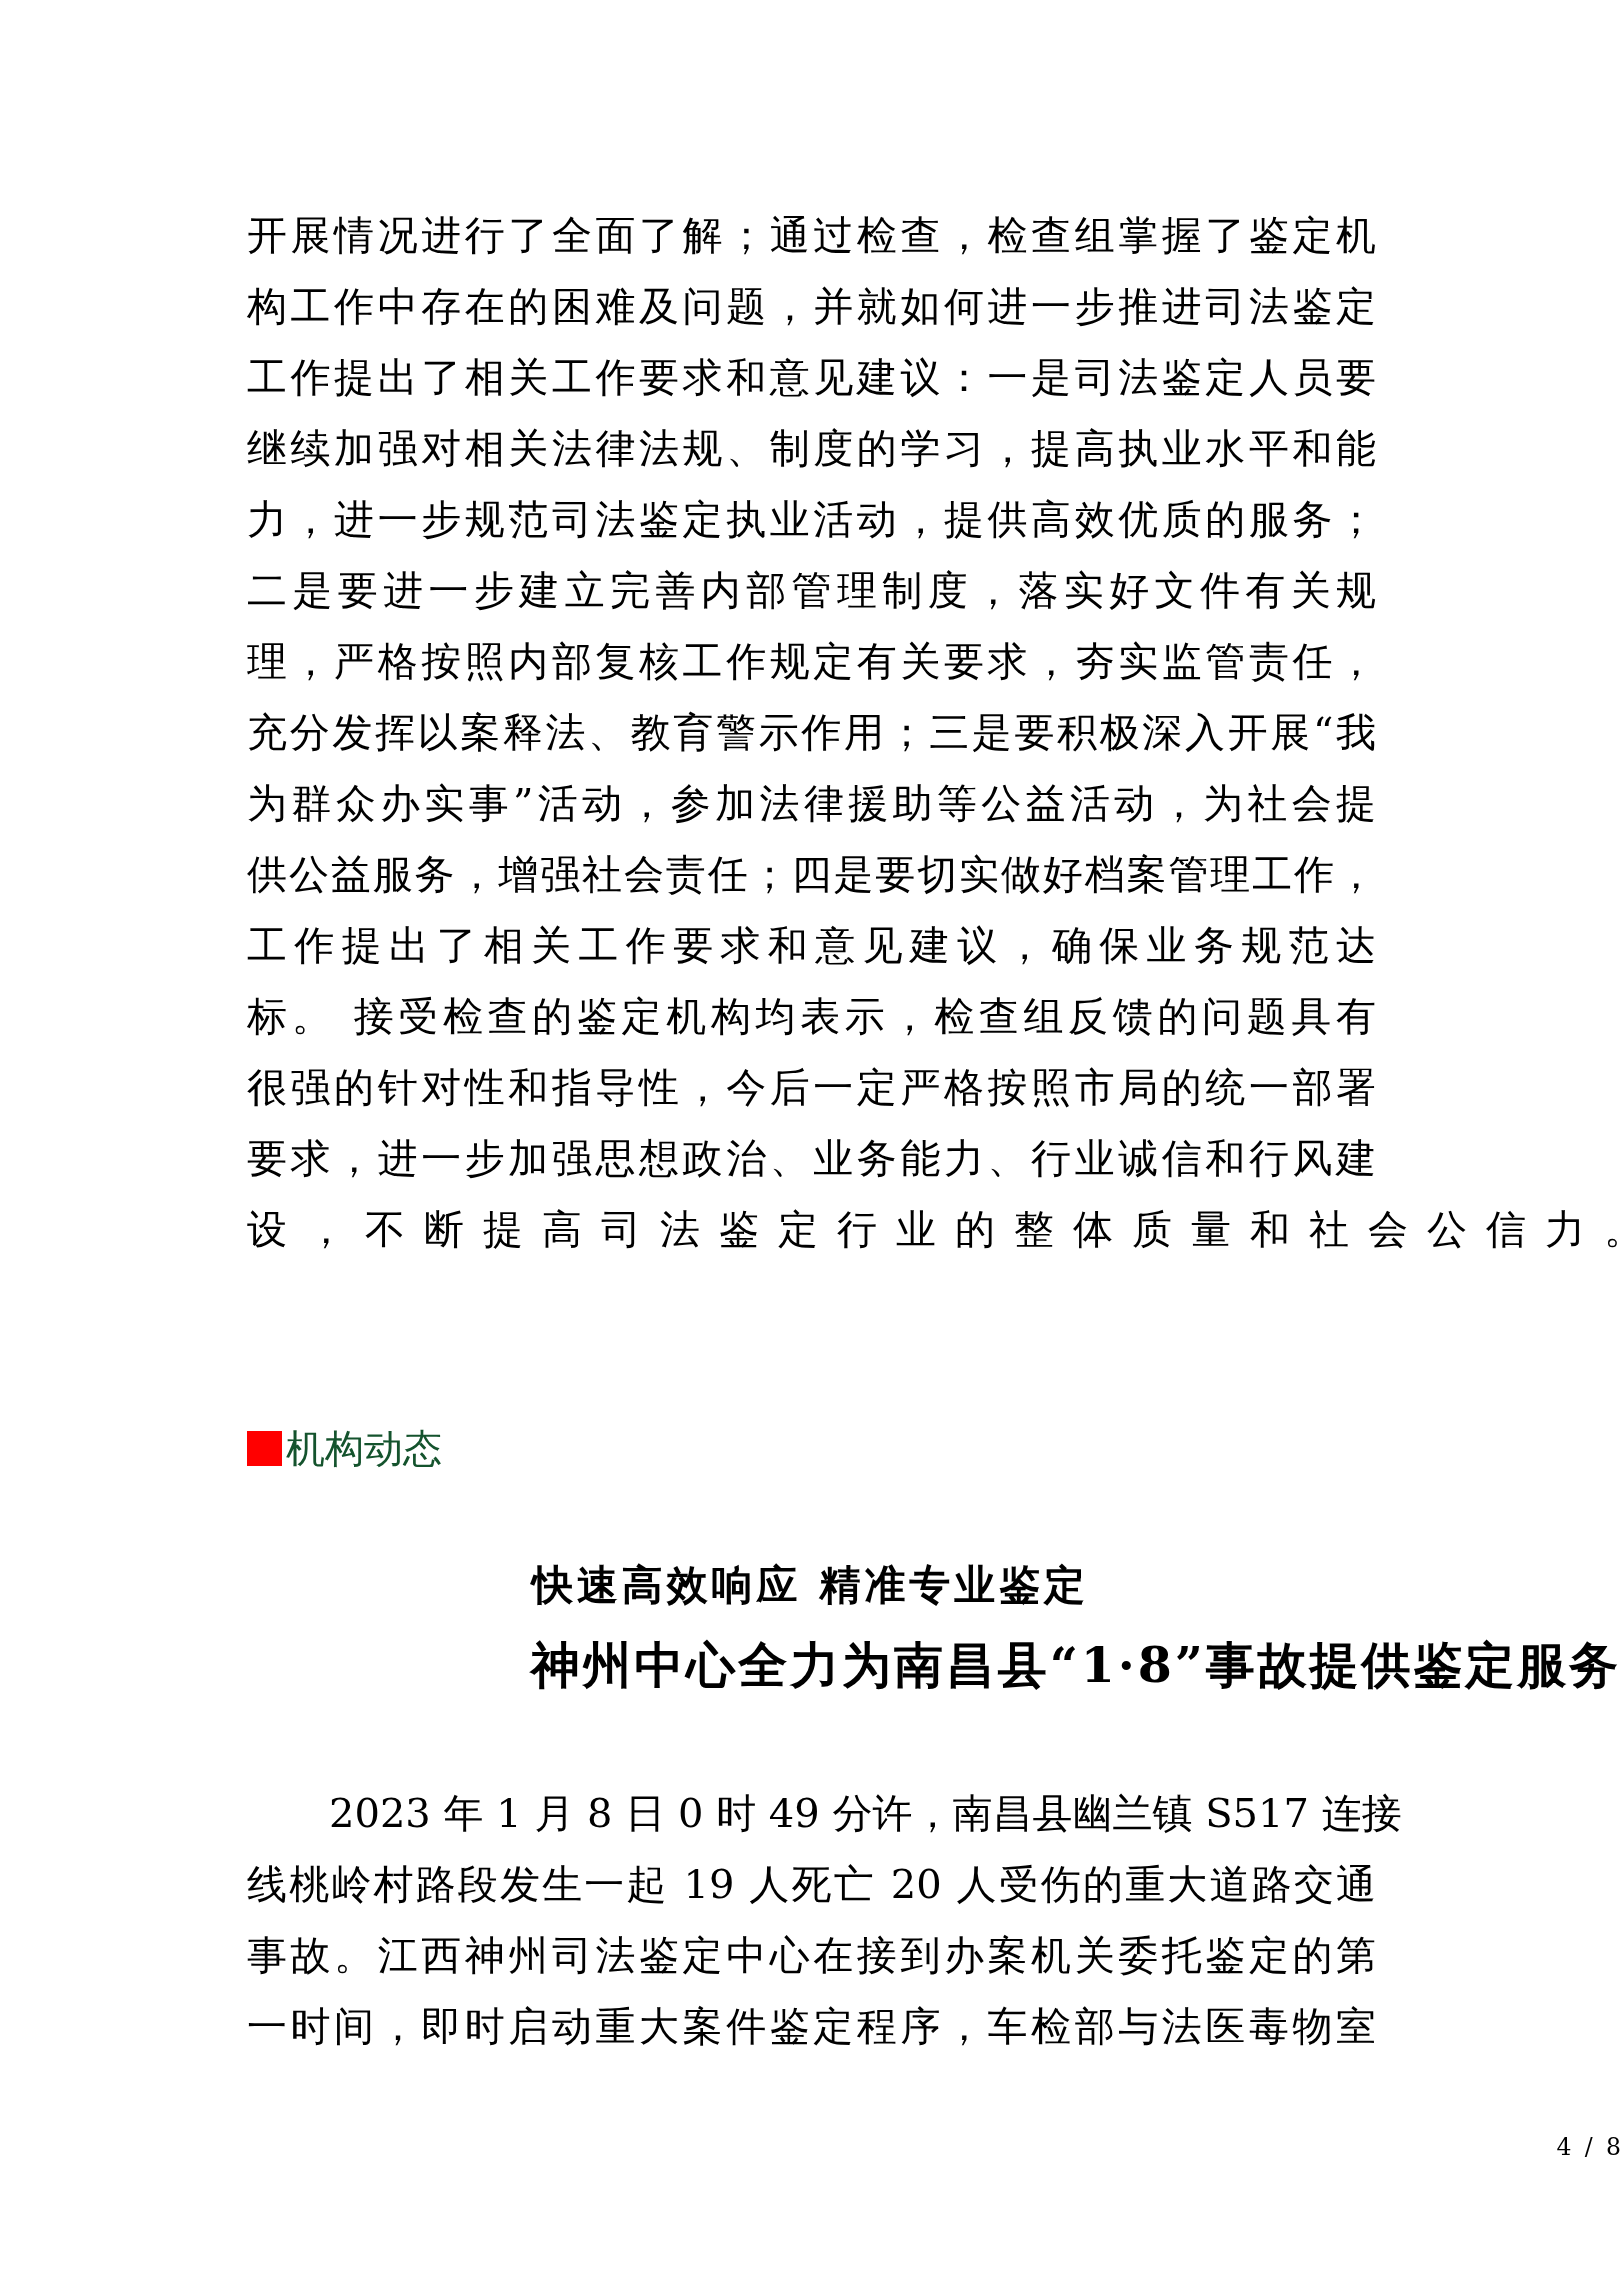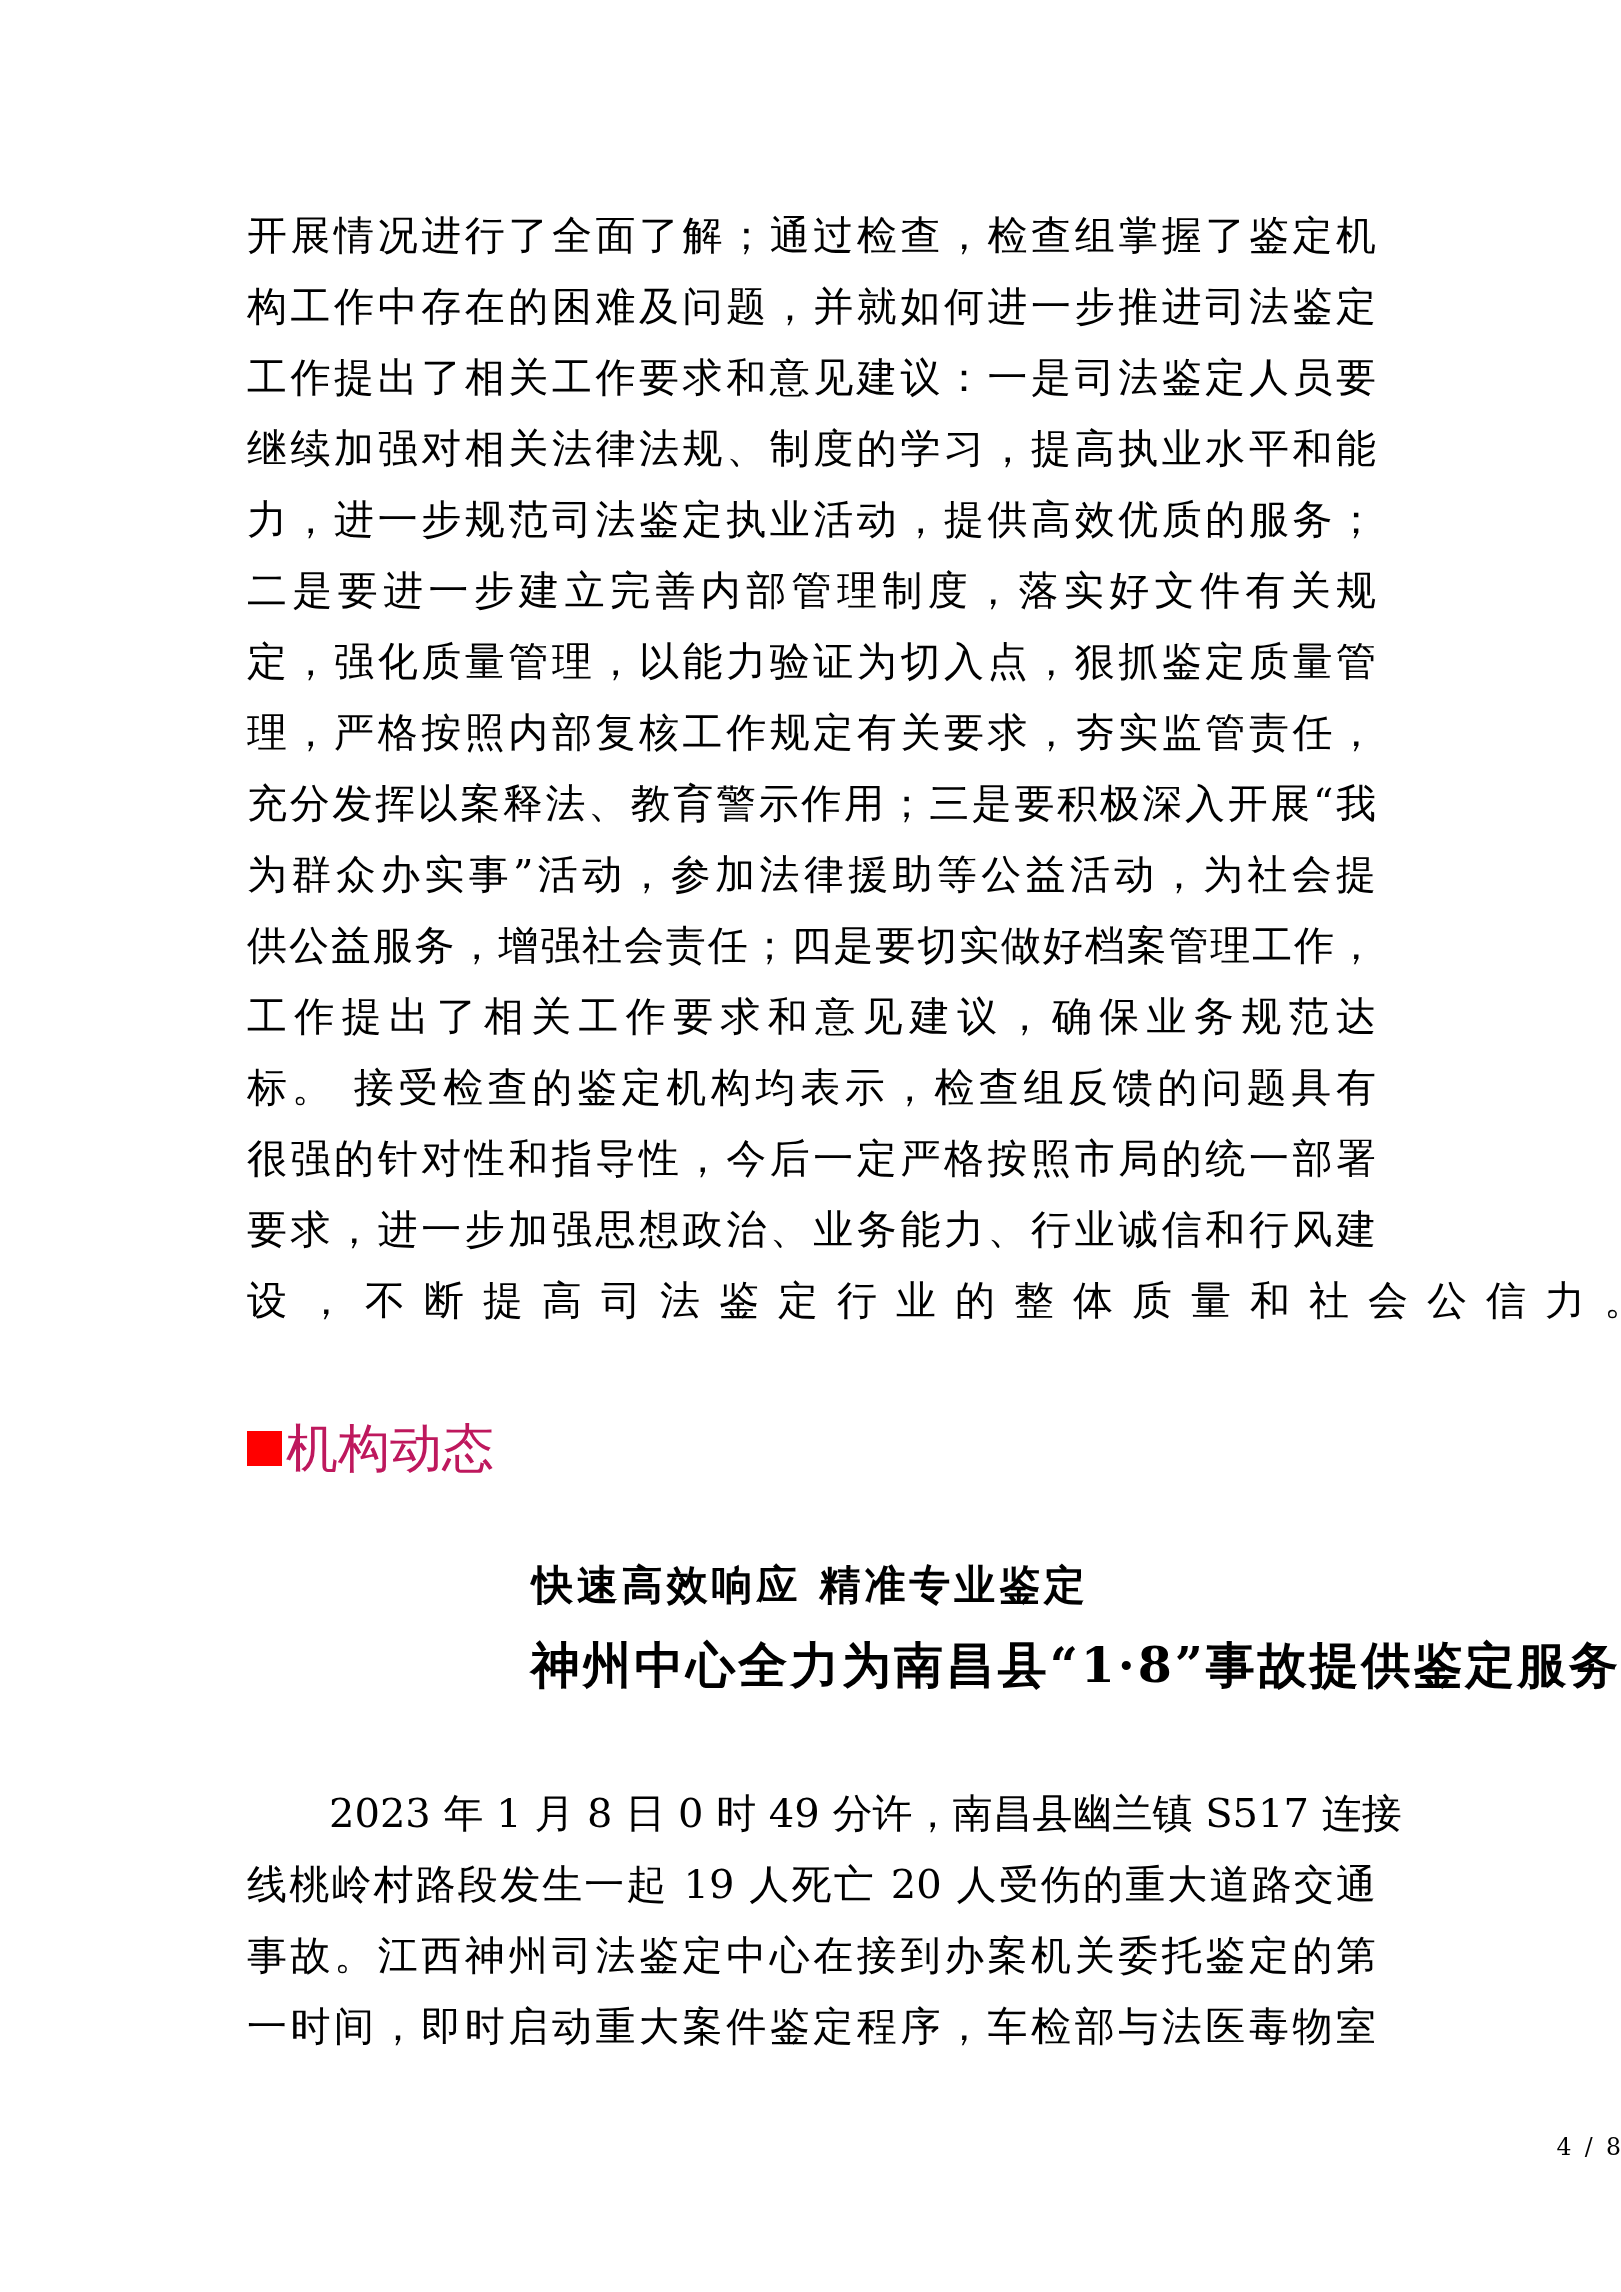--- a/index.html
+++ b/index.html
@@ -7,21 +7,21 @@
          font-family: "DejaVu Serif", "Liberation Serif", serif; color: #000; }
   .page { position: absolute; left: 0; top: 0; width: 1621px; height: 2092px; background: #fff; }
   .body-block { position: absolute; left: 247px; width: 1129px; }
   .line { height: 71px; line-height: 71px; font-size: 40px; white-space: nowrap;
           text-align: justify; text-align-last: justify; letter-spacing: 0; }
   .line.last { text-align-last: left; letter-spacing: 19px; }
   #para1 { top: 200px; }
   .section-heading { position: absolute; left: 247px; top: 1419px; height: 59px;
           display: flex; align-items: center; font-family: "DejaVu Sans", "Liberation Sans", sans-serif; }
   .section-heading .square { width: 35px; height: 35px; background: #ff0000; margin-right: 3.9px; }
-  .section-heading .label { color: #be185d; font-size: 52px; line-height: 59px; }
+  .section-heading .label { color: #14532d; font-size: 39px; line-height: 59px; }
   .title1 { position: absolute; left: 0; width: 1621px; top: 1556px; text-align: center;
             font-size: 41px; font-weight: bold; line-height: 59px; letter-spacing: 3.9px; }
   .title2 { position: absolute; left: 0; width: 1621px; top: 1631px; text-align: right;
             font-size: 49px; font-weight: bold; line-height: 69px; letter-spacing: 2.9px; }
   #para2 { top: 1778px; }
   .line.indent { padding-left: 82px; }
   .page-number { position: absolute; left: 0; width: 1621px; top: 2133px; text-align: right;
             font-size: 23.5px; font-family: "DejaVu Serif", "Liberation Serif", serif; word-spacing: 5.9px; }
 </style>
 </head>
@@ -29,21 +29,20 @@
 
 <div class="page">
 
   <div class="body-block" id="para1">
     <div class="line">开展情况进行了全面了解；通过检查，检查组掌握了鉴定机</div>
     <div class="line">构工作中存在的困难及问题，并就如何进一步推进司法鉴定</div>
     <div class="line">工作提出了相关工作要求和意见建议：一是司法鉴定人员要</div>
     <div class="line">继续加强对相关法律法规、制度的学习，提高执业水平和能</div>
     <div class="line">力，进一步规范司法鉴定执业活动，提供高效优质的服务；</div>
     <div class="line">二是要进一步建立完善内部管理制度，落实好文件有关规</div>
-    <div class="line">定，强化质量管理，以能力验证为切入点，狠抓鉴定质量管</div>
     <div class="line">理，严格按照内部复核工作规定有关要求，夯实监管责任，</div>
     <div class="line">充分发挥以案释法、教育警示作用；三是要积极深入开展“我</div>
     <div class="line">为群众办实事”活动，参加法律援助等公益活动，为社会提</div>
     <div class="line">供公益服务，增强社会责任；四是要切实做好档案管理工作，</div>
     <div class="line">工作提出了相关工作要求和意见建议，确保业务规范达</div>
     <div class="line">标。 接受检查的鉴定机构均表示，检查组反馈的问题具有</div>
     <div class="line">很强的针对性和指导性，今后一定严格按照市局的统一部署</div>
     <div class="line">要求，进一步加强思想政治、业务能力、行业诚信和行风建</div>
     <div class="line last">设，不断提高司法鉴定行业的整体质量和社会公信力。</div>
   </div>

